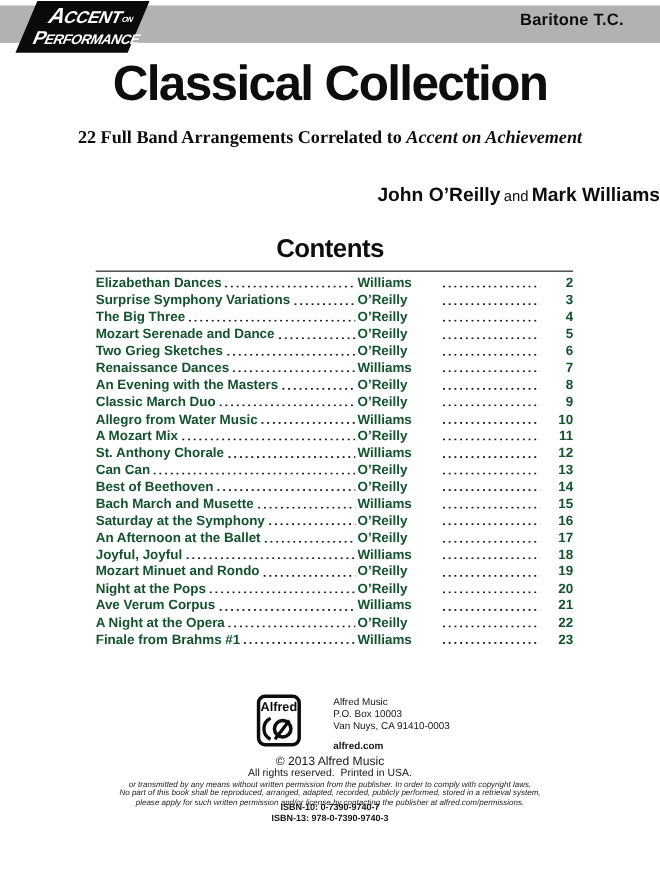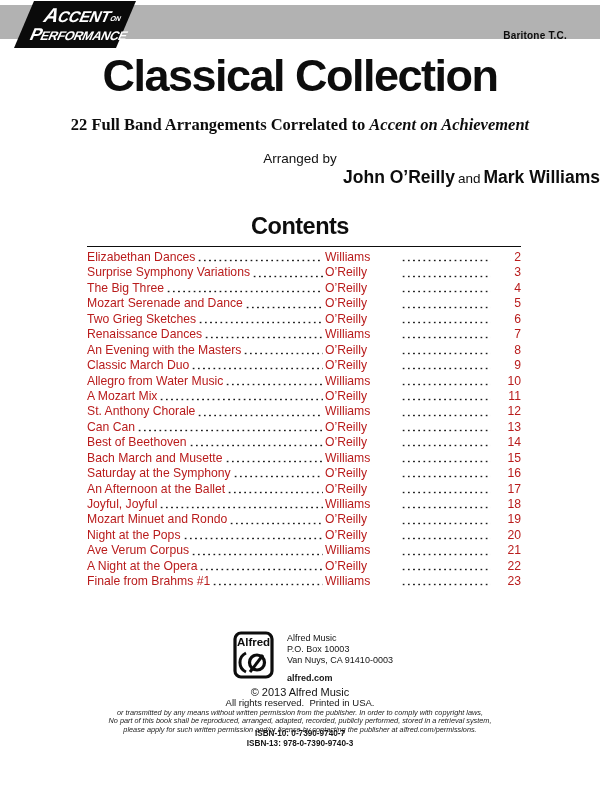--- a/index.html
+++ b/index.html
@@ -6,22 +6,22 @@
   html,body { background:#e8e8e8; }
   body { font-family:"Liberation Sans", sans-serif; color:#111; }
   .page {
     position:relative; width:600px; height:800px; margin:0 auto;
     background:#ffffff; overflow:hidden;
   }
 
   
   .topbar { position:absolute; left:0; top:5px; width:600px; height:34px; background:#b2b2b2; }
   .instrument {
-    position:absolute; top:20px; right:33px; height:17px; line-height:32px;
-    font-size:10px; font-weight:bold; color:#0d0d0d; letter-spacing:0.2px;
+    position:absolute; top:3px; right:33px; height:17px; line-height:32px;
+    font-size:15px; font-weight:bold; color:#0d0d0d; letter-spacing:0.2px;
   }
   .aop-logo {
     position:absolute; left:24px; top:1px; width:102px; height:47px;
     background:#0a0a0a; transform:skewX(-23deg); transform-origin:50% 50%;
     color:#fff; padding:6px 0 0 17px; overflow:visible;
   }
   .aop-line1 { font-size:15.5px; font-weight:bold; line-height:16px; letter-spacing:-0.3px; white-space:nowrap; }
   .aop-line1::first-letter { font-size:20px; }
   .aop-on { font-size:7px; font-weight:bold; margin-left:1px; position:relative; top:-1px; }
   .aop-line2 { font-size:12.5px; font-weight:bold; line-height:13px; letter-spacing:-0.4px; margin-left:-6px; white-space:nowrap; }
@@ -51,32 +51,32 @@
   .contents-heading {
     position:absolute; top:213px; left:0; width:600px; text-align:center;
     font-size:23.5px; font-weight:bold; letter-spacing:-0.5px; color:#0d0d0d;
   }
   .toc { position:absolute; left:87px; top:244px; width:434px; }
   .toc-head, .toc-row { display:grid; grid-template-columns:auto 1fr 74px 94px 28px; }
   .toc-head { font-size:9.5px; font-weight:bold; height:12px; line-height:12px; }
   .toc-head .h-arranger { grid-column:3; text-align:center; }
   .toc-head .h-page { grid-column:5; text-align:right; }
   .toc-rule { border:none; border-top:1.6px solid #0d0d0d; margin:2px 0 3px 0; }
-  .toc-row { height:15.45px; line-height:15.45px; font-size:12.2px; color:#b91c1c; }
+  .toc-row { height:15.45px; line-height:15.45px; font-size:12.2px; color:#14532d;font-weight:bold; }
   .toc-title { white-space:nowrap; }
   .toc-arranger { text-align:left; }
   .toc-page { text-align:right; }
   .leader {
     margin:0 2px;
     background-image:radial-gradient(circle at 2.6px 50%, #1a1a1a 0.85px, transparent 1.15px);
     background-size:5.2px 3px; background-repeat:repeat-x; background-position:0 9.2px;
   }
 
   
-  .pub-block { position:absolute; left:233px; top:631px; display:flex; gap:13px; }
+  .pub-block { position:absolute; left:233px; top:631px; display:flex; gap:29px; }
   .alfred-logo { width:41px; height:48px; }
   .alfred-logo text { font-family:"Liberation Sans", sans-serif; font-weight:bold; }
   .pub-address { font-size:9px; line-height:10.8px; color:#141414; padding-top:2px; }
   .pub-website { font-weight:bold; margin-top:8px; }
 
   .copyright { position:absolute; top:686px; left:0; width:600px; text-align:center; font-size:11px; color:#141414; }
   .rights    { position:absolute; top:697px; left:0; width:600px; text-align:center; font-size:9.5px; color:#141414; white-space:pre; }
   .legal {
     position:absolute; top:709px; left:0; width:600px; text-align:center;
     font-size:7.3px; line-height:8.4px; font-style:italic; color:#1c1c1c;
@@ -93,21 +93,20 @@
 
   <div class="topbar"></div>
   <div class="aop-logo">
     <div class="aop-line1"><span>ACCENT</span><span class="aop-on">ON</span></div>
     <div class="aop-line2">PERFORMANCE</div>
   </div>
   <div class="instrument">Baritone T.C.</div>
 
   <div class="main-title">Classical Collection</div>
   <div class="subtitle"><span>22 Full Band Arrangements Correlated to </span><span class="series">Accent on Achievement</span></div>
-  <div class="arranged-by">Arranged by</div>
   <div class="arrangers"><span>John O’Reilly</span><span class="conj">and</span><span>Mark Williams</span></div>
 
   <div class="contents-heading">Contents</div>
   <div class="toc">
     <hr class="toc-rule">
     <div class="toc-rows">
         <div class="toc-row">
           <span class="toc-title">Elizabethan Dances</span>
           <span class="leader"></span>
           <span class="toc-arranger">Williams</span>

